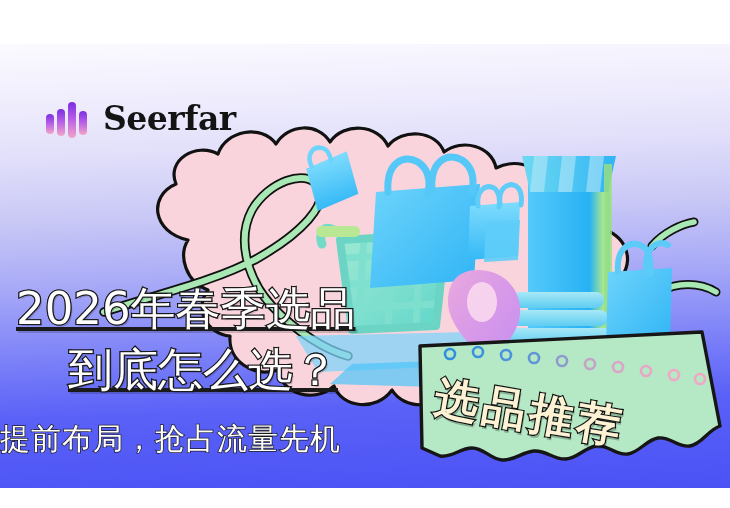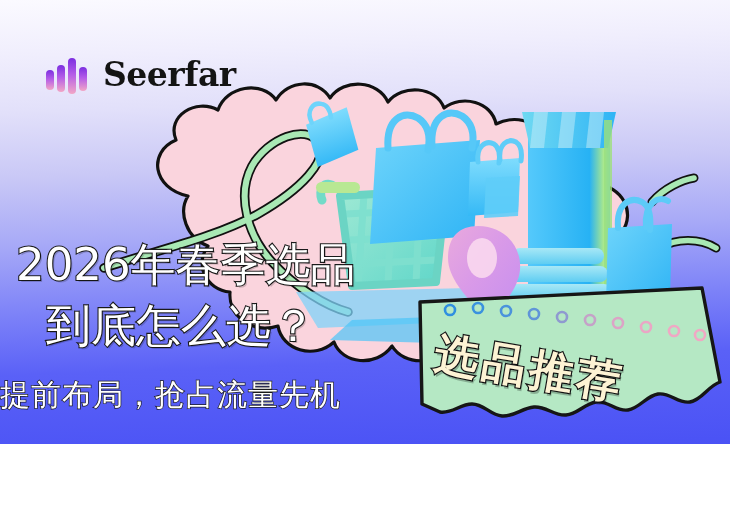--- a/index.html
+++ b/index.html
@@ -15,20 +15,21 @@
     overflow:hidden;
     background:linear-gradient(178deg,
       #fbfaff 0%,
       #f0eefd 12%,
       #e2e0fa 24%,
       #c9c8f6 38%,
       #a8aaf7 52%,
       #8085f8 66%,
       #5a61f7 80%,
       #4a52f5 100%);
+    margin-top:44px;
   }
 
   
   .logo{
     position:absolute; left:46px; top:55px;
     display:flex; align-items:center; gap:11px;
     z-index:40;
   }
   .logo-mark{
     position:relative; width:46px; height:38px;
@@ -64,23 +65,24 @@
   .head-line{
     font-family:"DejaVu Sans", sans-serif;
     font-weight:400;
     font-size:45px;
     line-height:1.35;
     color:#ffffff;
     white-space:nowrap;
     -webkit-text-stroke:2.2px #1a1a1a;
     paint-order:stroke fill;
     text-shadow:2px 2px 0 rgba(0,0,0,.18);
+    text-decoration:underline;
   }
   .head-1{ padding-left:16px; }
-  .head-2{ padding-left:46px; }
+  .head-2{ padding-left:68px; }
   .sub-line{
     margin-top:18px;
     padding-left:0;
     font-family:"DejaVu Sans", sans-serif;
     font-size:30px;
     color:#ffffff;
     white-space:nowrap;
     letter-spacing:1px;
     -webkit-text-stroke:1.4px #1a1a1a;
     paint-order:stroke fill;

